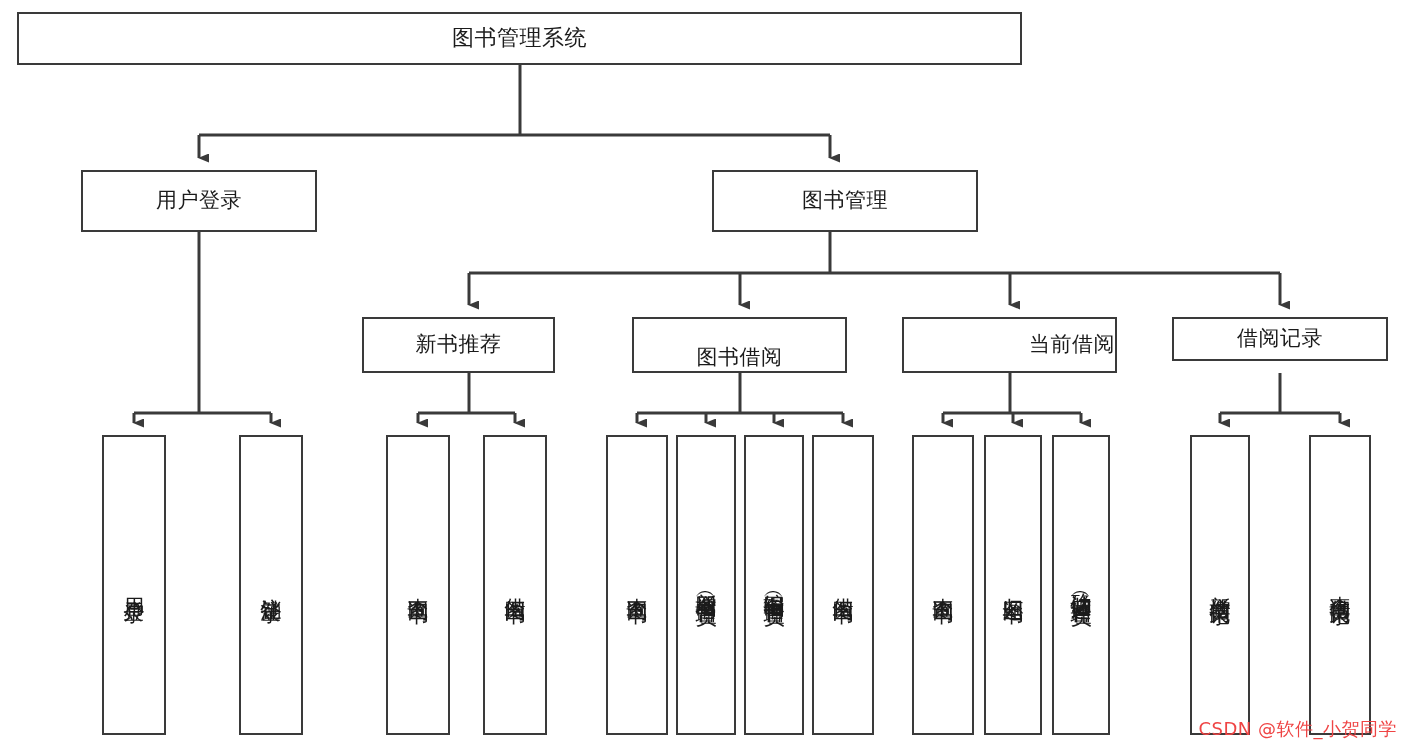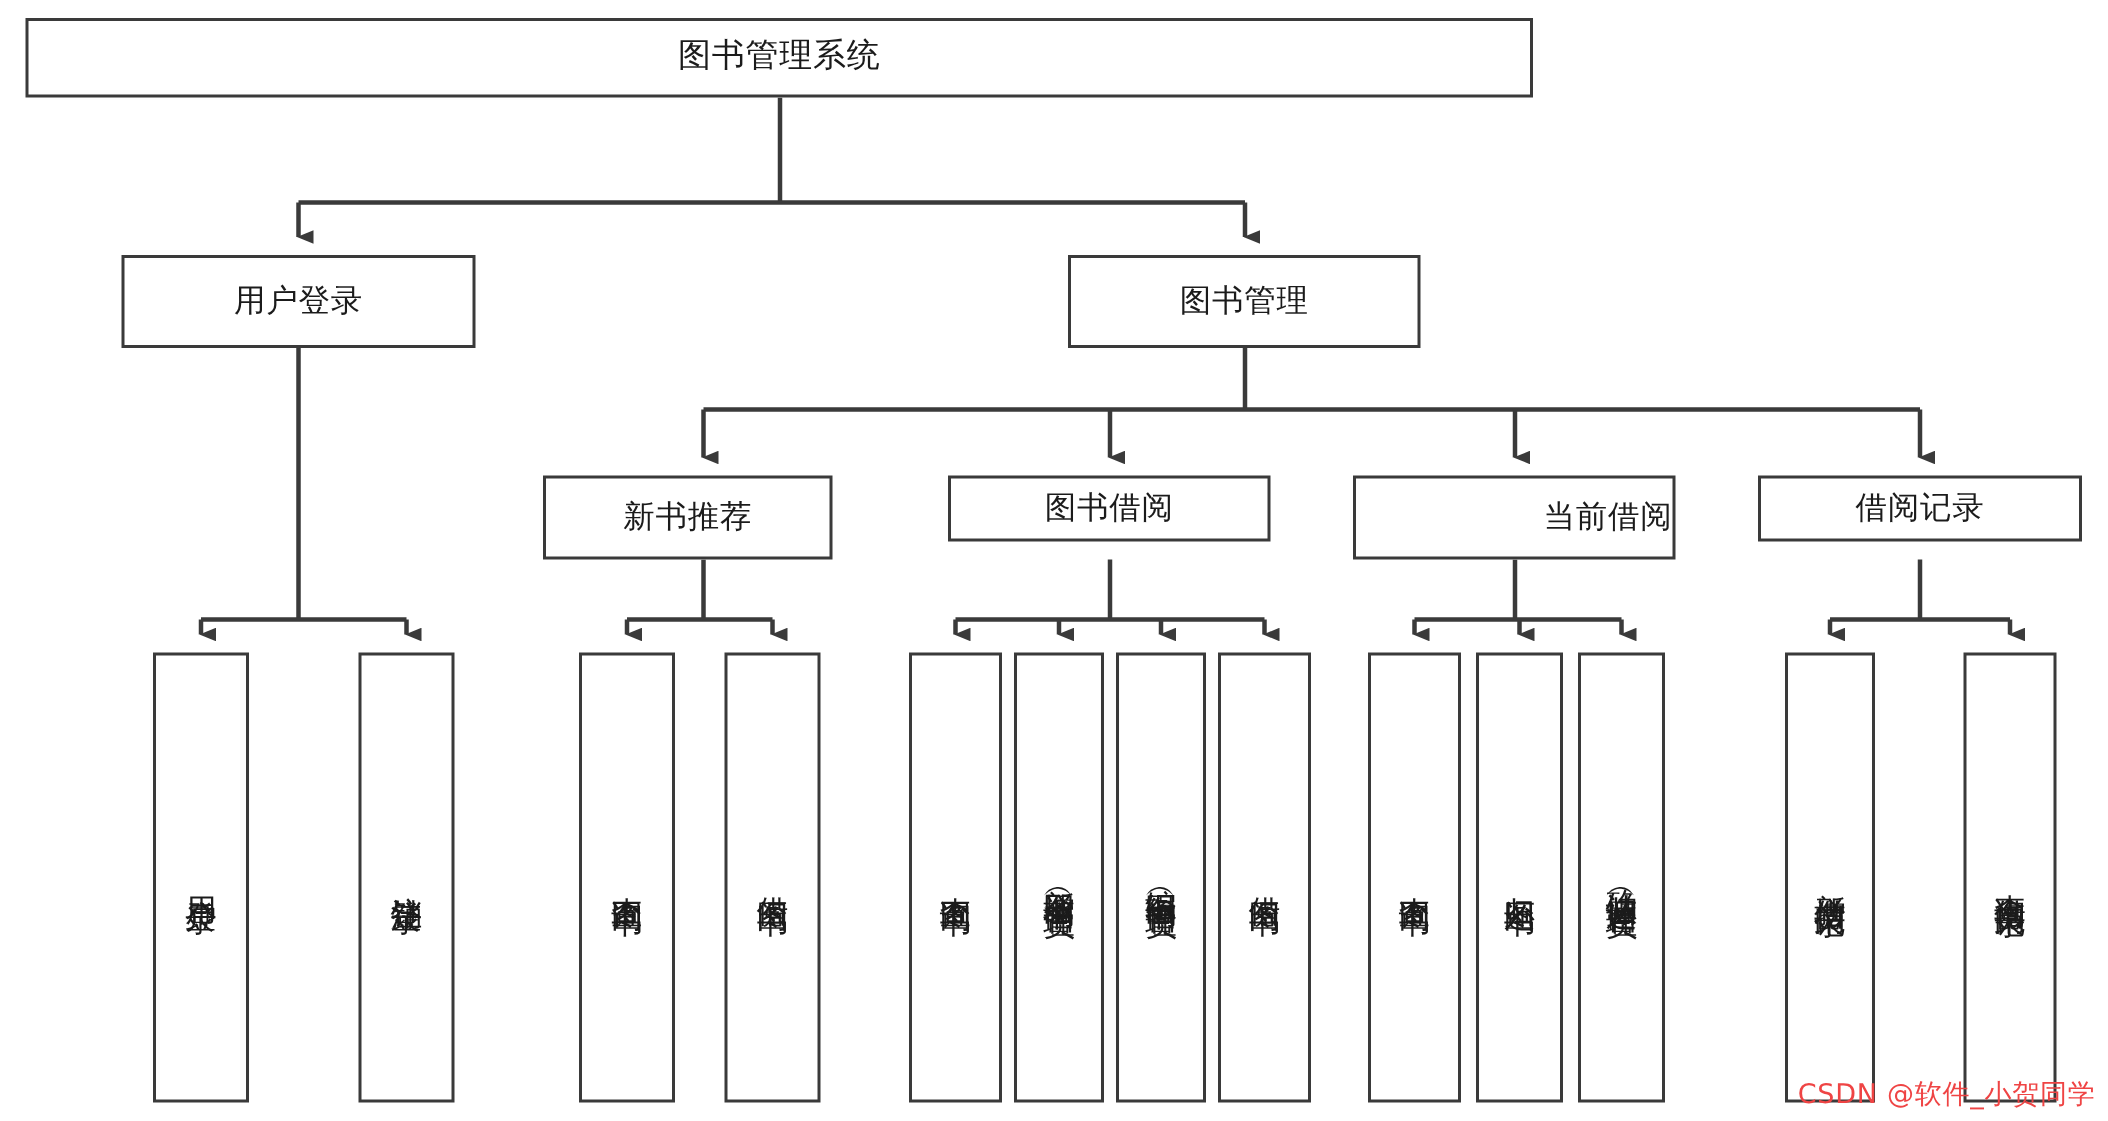--- a/index.html
+++ b/index.html
@@ -136,28 +136,28 @@
     </g>
   </svg>
 
   <div class="node root horizontal" style="left:17px; top:12px; width:1005px; height:53px;">
     <span class="label">图书管理系统</span>
   </div>
 
   <div class="node horizontal" style="left:81px; top:170px; width:236px; height:62px;">
     <span class="label">用户登录</span>
   </div>
-  <div class="node horizontal" style="left:712px; top:170px; width:235px; height:62px;justify-content:center;">
+  <div class="node horizontal" style="left:712px; top:170px; width:266px; height:62px;justify-content:center;">
     <span class="label">图书管理</span>
   </div>
 
   <div class="node horizontal" style="left:362px; top:317px; width:193px; height:56px;">
     <span class="label">新书推荐</span>
   </div>
-  <div class="node horizontal" style="left:632px; top:317px; width:215px; height:44px;">
+  <div class="node horizontal" style="left:632px; top:317px; width:215px; height:56px;align-items:flex-end;">
     <span class="label">图书借阅</span>
   </div>
   <div class="node horizontal" style="left:902px; top:317px; width:215px; height:56px;justify-content:flex-end;">
     <span class="label">当前借阅</span>
   </div>
   <div class="node horizontal" style="left:1172px; top:317px; width:216px; height:44px;">
     <span class="label">借阅记录</span>
   </div>
 
   <div class="node vertical" style="left:102px; top:435px; width:64px; height:300px;">

